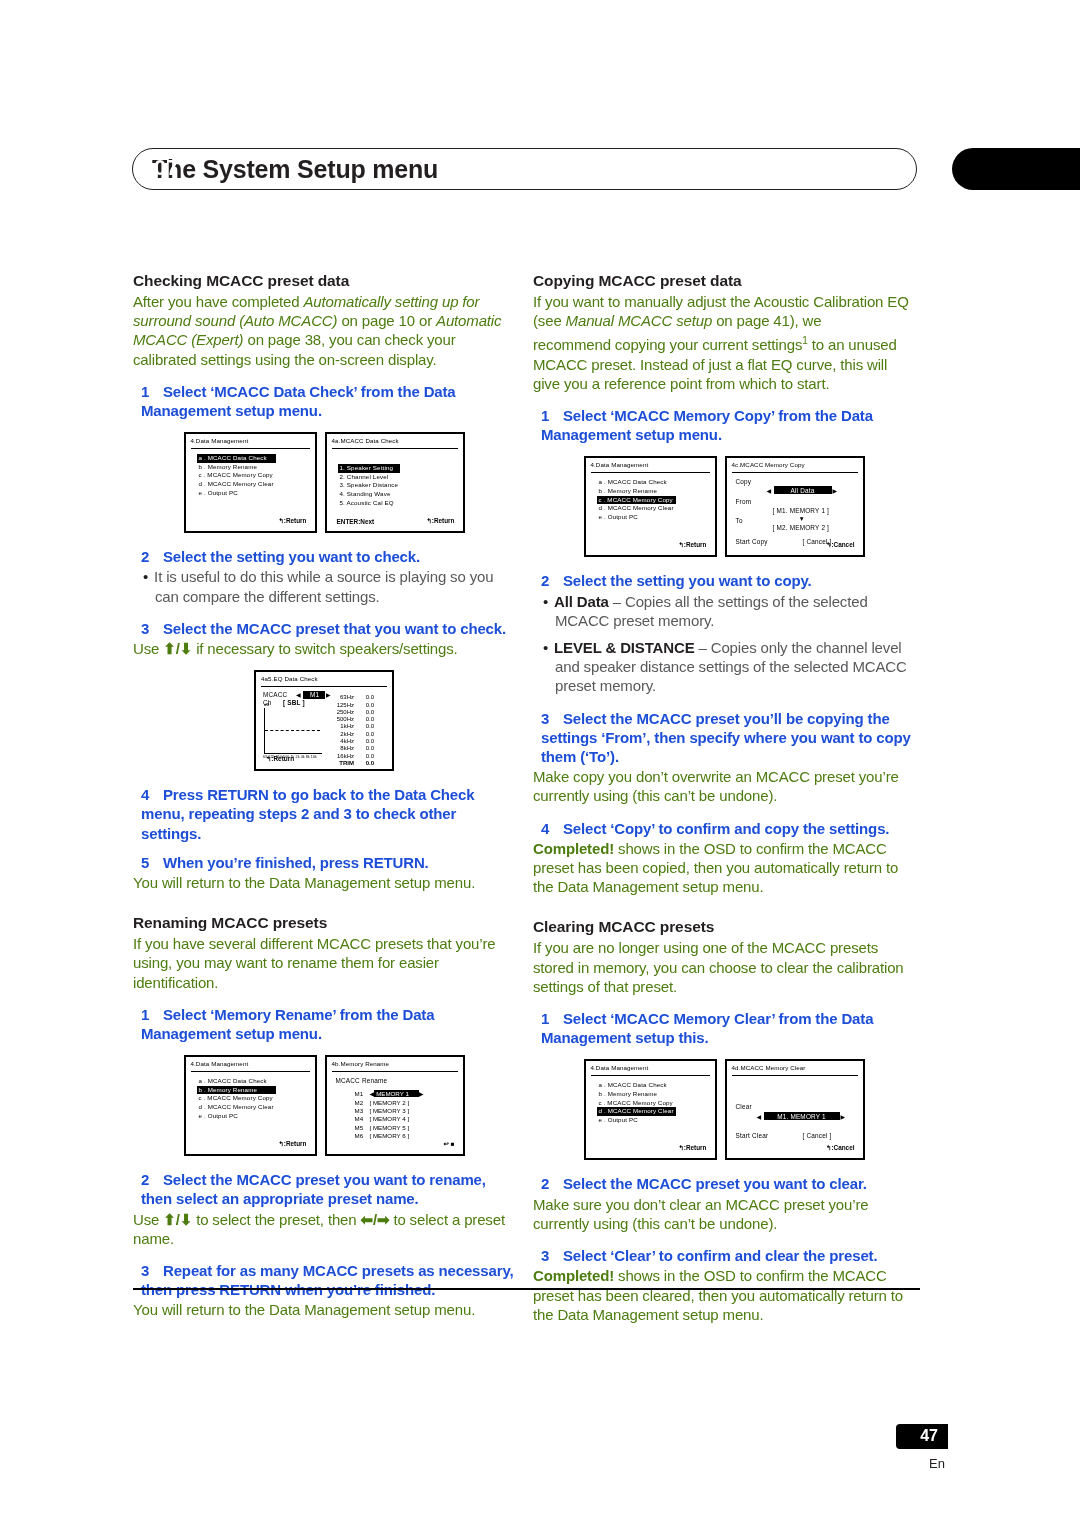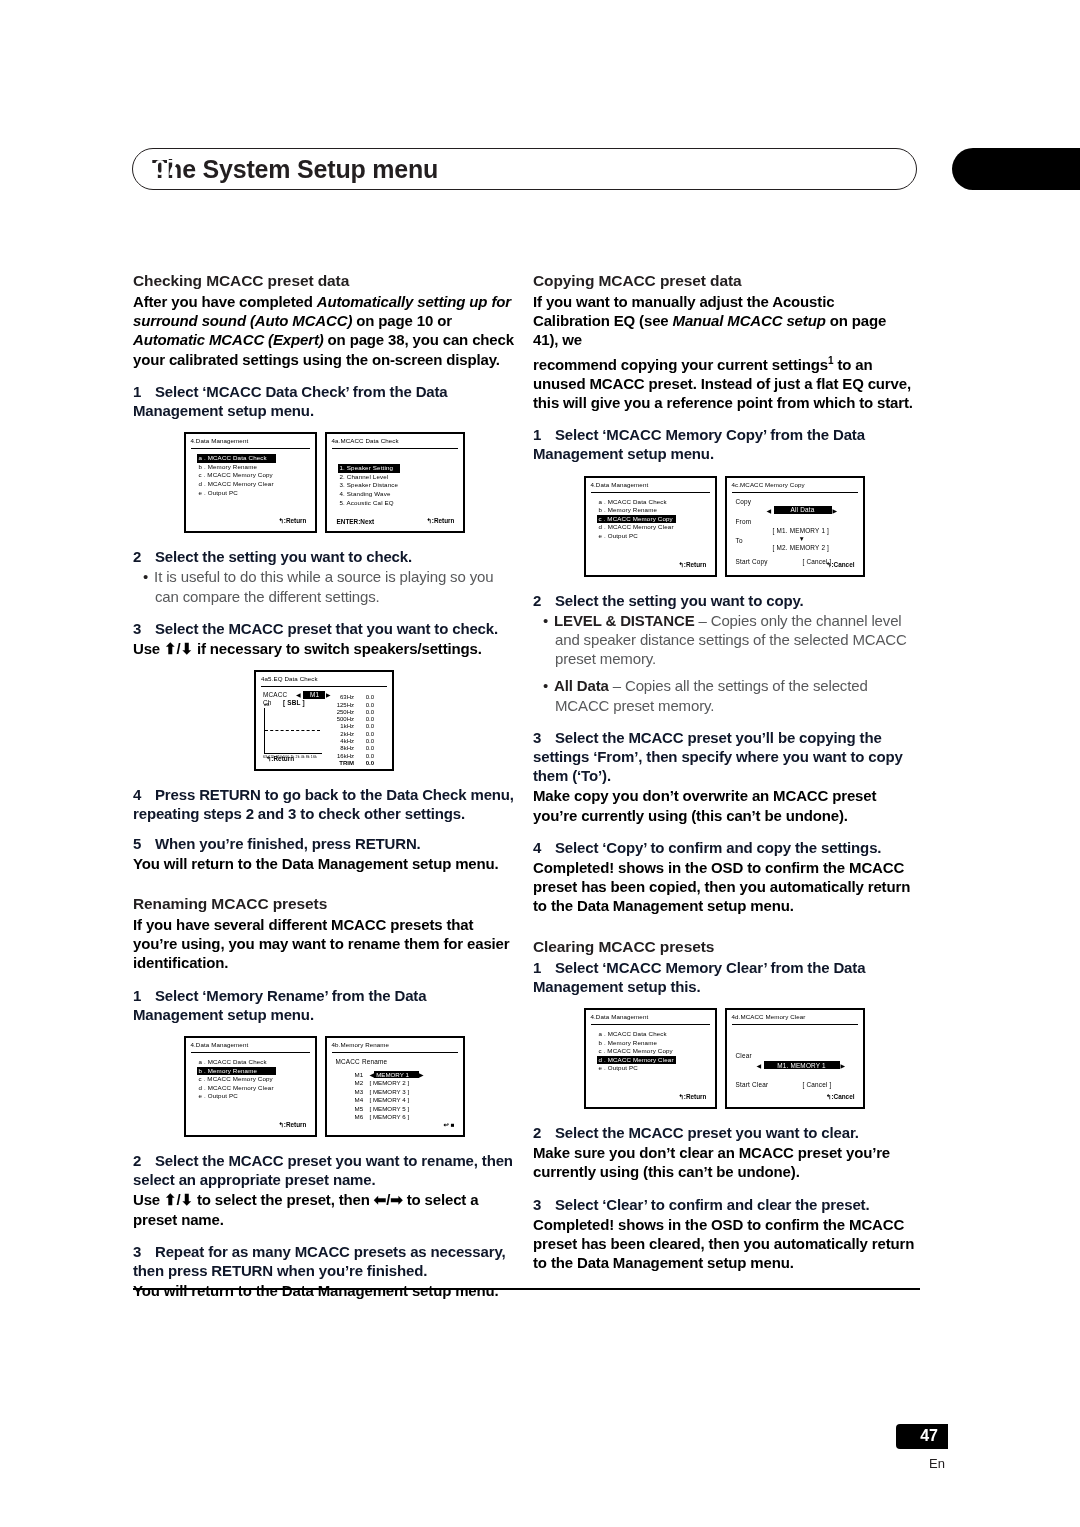--- a/index.html
+++ b/index.html
@@ -35,28 +35,29 @@
   
   .col { position: absolute; top: 272px; width: 382px; }
   .col-left { left: 133px; }
   .col-right { left: 533px; }
 
   h2.section {
     font-size: 15.5px; font-weight: bold; color: #231f20;
     margin-bottom: 2px; letter-spacing: -0.1px;
   }
   p.body {
-    font-size: 15px; line-height: 19.2px; color: #000000;
-    margin-bottom: 13px; letter-spacing: -0.15px; font-weight: bold;
+    font-size: 15px; line-height: 19.2px; color: #4d7c0f;
+    margin-bottom: 13px; letter-spacing: -0.15px;
   }
   p.body.tight { margin-bottom: 0; }
   p.step {
-    font-size: 15px; line-height: 19.2px; font-weight: bold; color: #0f172a;
+    font-size: 15px; line-height: 19.2px; font-weight: bold; color: #1d4ed8;
     margin-bottom: 1px; letter-spacing: -0.15px;
     text-indent: 0;
+    margin-left: 8px;
   }
   p.step .n { display: inline-block; width: 22px; }
   ul.bullets { list-style: none; margin: 0 0 13px 0; padding: 0; }
   ul.bullets li {
     font-size: 15px; line-height: 19.2px; color: #58595b;
     padding-left: 22px; text-indent: -12px; margin-bottom: 8px;
     letter-spacing: -0.15px;
   }
   ul.bullets li:before { content: "\2022"; margin-right: 6px; color: #231f20; }
   ul.bullets li b { color: #231f20; }
@@ -334,32 +335,33 @@
         <div class="osd-lbl" style="left:72px;top:57px">▼</div>
         <div class="osd-val" style="left:46px;top:66px">[ M2. MEMORY 2 ]</div>
         <div class="osd-lbl" style="left:9px;top:80px">Start Copy</div>
         <div class="osd-val" style="left:76px;top:80px">[ Cancel ]</div>
         <div class="osd-foot-r">↰:Cancel</div>
       </div>
     </div>
 
     <p class="step"><span class="n">2</span><span>Select the setting you want to copy.</span></p>
     <ul class="bullets">
+      <li><b>All Data</b><span> – Copies all the settings of the selected MCACC preset memory.</span></li>
       <li><b>LEVEL &amp; DISTANCE</b><span> – Copies only the channel level and speaker distance settings of the selected MCACC preset memory.</span></li>
-      <li><b>All Data</b><span> – Copies all the settings of the selected MCACC preset memory.</span></li>
     </ul>
 
     <p class="step"><span class="n">3</span><span>Select the MCACC preset you’ll be copying the settings ‘From’, then specify where you want to copy them (‘To’).</span></p>
     <p class="body">Make copy you don’t overwrite an MCACC preset you’re currently using (this can’t be undone).</p>
 
     <p class="step"><span class="n">4</span><span>Select ‘Copy’ to confirm and copy the settings.</span></p>
     <p class="body"><b>Completed!</b><span> shows in the OSD to confirm the MCACC preset has been copied, then you automatically return to the Data Management setup menu.</span></p>
 
     <div class="sp-sm"></div>
     <h2 class="section">Clearing MCACC presets</h2>
+    <p class="body">If you are no longer using one of the MCACC presets stored in memory, you can choose to clear the calibration settings of that preset.</p>
 
     <p class="step"><span class="n">1</span><span>Select ‘MCACC Memory Clear’ from the Data Management setup this.</span></p>
 
     <div class="figrow">
       <div class="osd osd-sm">
         <div class="osd-title">4.Data Management</div>
         <div class="osd-rule"></div>
         <div class="osd-list">
           <div class="osd-item">a . MCACC  Data  Check</div>
           <div class="osd-item">b . Memory  Rename</div>

